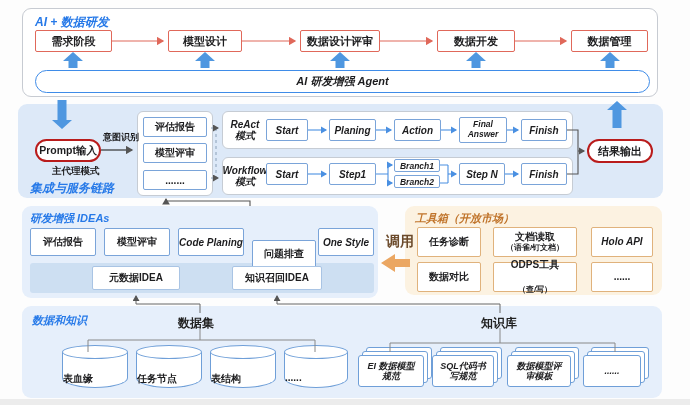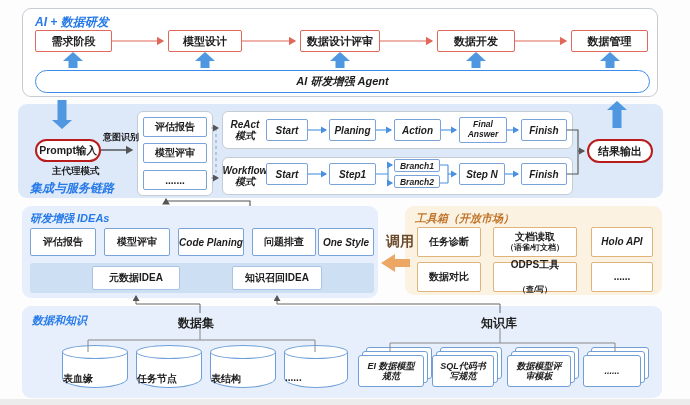--- a/index.html
+++ b/index.html
@@ -101,21 +101,21 @@
   <div class="abs flow-box eng" style="left:521px;top:163px;width:46px;height:22px;">Finish</div>
 
   <div class="abs pill" style="left:587px;top:139px;width:66px;height:24px;font-size:11px;">结果输出</div>
 
   <div class="sec sec-ideas" style="left:22px;top:206px;width:356px;height:92px;">
     <div class="abs title-blue" style="left:8px;top:5px;font-size:11px;">研发增强 IDEAs</div>
   </div>
   <div class="abs idea-box" style="left:30px;top:228px;width:66px;height:28px;">评估报告</div>
   <div class="abs idea-box" style="left:104px;top:228px;width:66px;height:28px;">模型评审</div>
   <div class="abs idea-box eng" style="left:178px;top:228px;width:66px;height:28px;">Code Planing</div>
-  <div class="abs idea-box" style="left:252px;top:228px;width:64px;height:28px;">问题排查</div>
+  <div class="abs idea-box" style="left:252px;top:240px;width:64px;height:28px;">问题排查</div>
   <div class="abs idea-box eng" style="left:318px;top:228px;width:56px;height:28px;">One Style</div>
   <div class="abs row2-bar" style="left:30px;top:263px;width:344px;height:30px;"></div>
   <div class="abs idea-box" style="left:92px;top:266px;width:88px;height:24px;border-color:#a9c4e4;">元数据IDEA</div>
   <div class="abs idea-box" style="left:232px;top:266px;width:90px;height:24px;border-color:#a9c4e4;">知识召回IDEA</div>
 
   <div class="abs" style="left:386px;top:233px;font-size:14px;font-weight:bold;color:#6b4a2b;z-index:3;">调用</div>
 
   <div class="sec sec-orange" style="left:405px;top:206px;width:257px;height:89px;">
     <div class="abs title-orange" style="left:10px;top:5px;">工具箱（开放市场）</div>
   </div>

